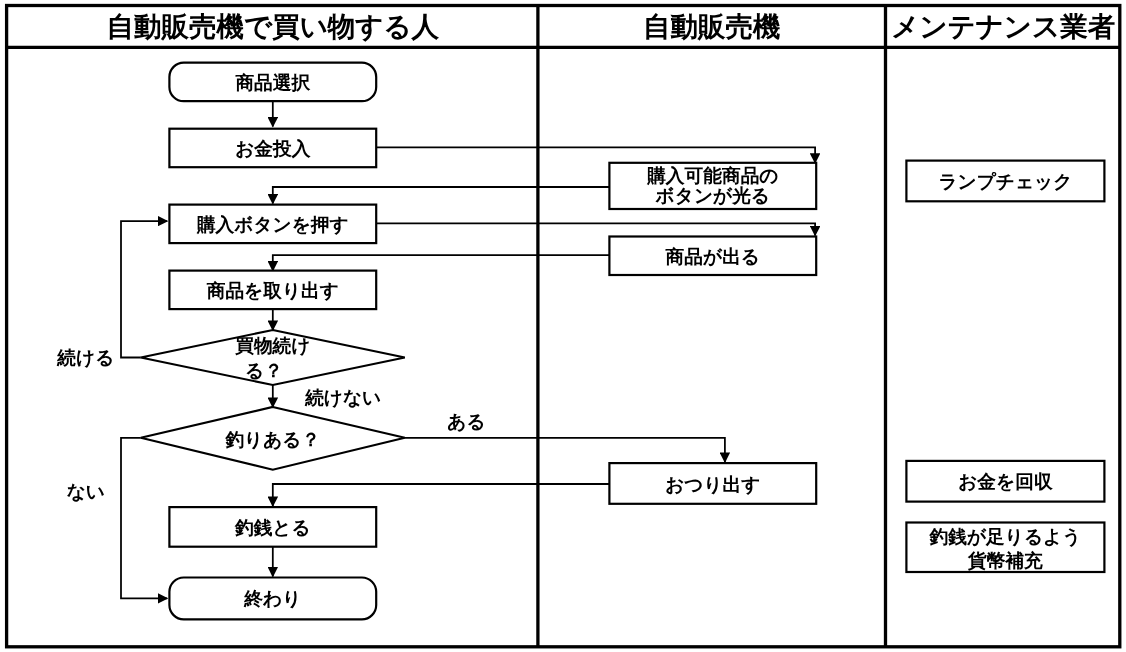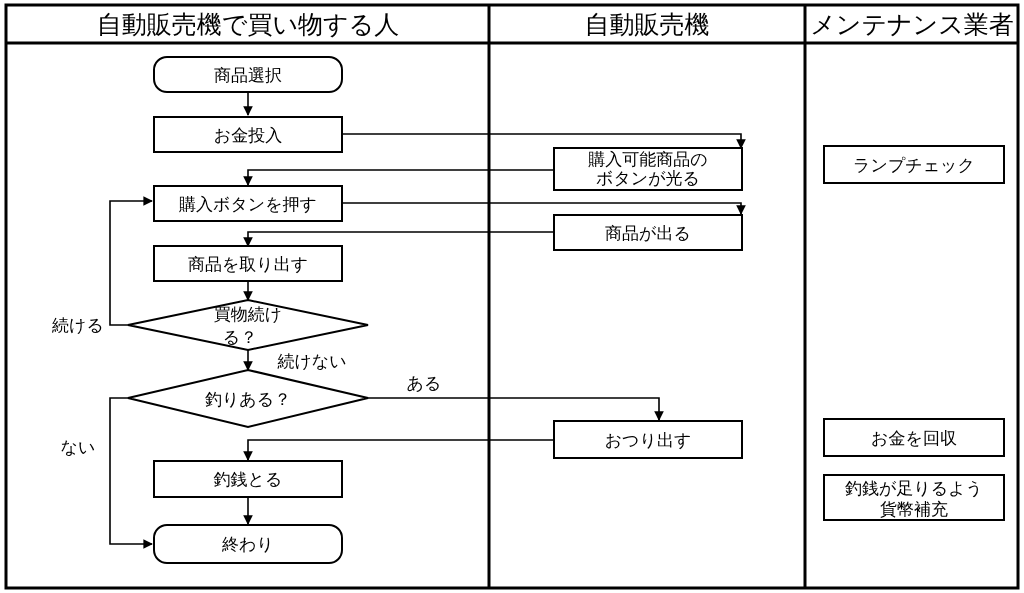--- a/index.html
+++ b/index.html
@@ -9,20 +9,21 @@
   }
   body {
     font-family: "DejaVu Sans", "Liberation Sans", sans-serif;
   }
   #canvas {
     position: relative;
     width: 1024px;
     height: 593px;
     background: #ffffff;
     overflow: hidden;
+    font-weight: bold;
   }
   svg.diagram {
     position: absolute;
     left: 0;
     top: 0;
     width: 1024px;
     height: 593px;
   }
   .lane-header-text {
     font-size: 25px;

